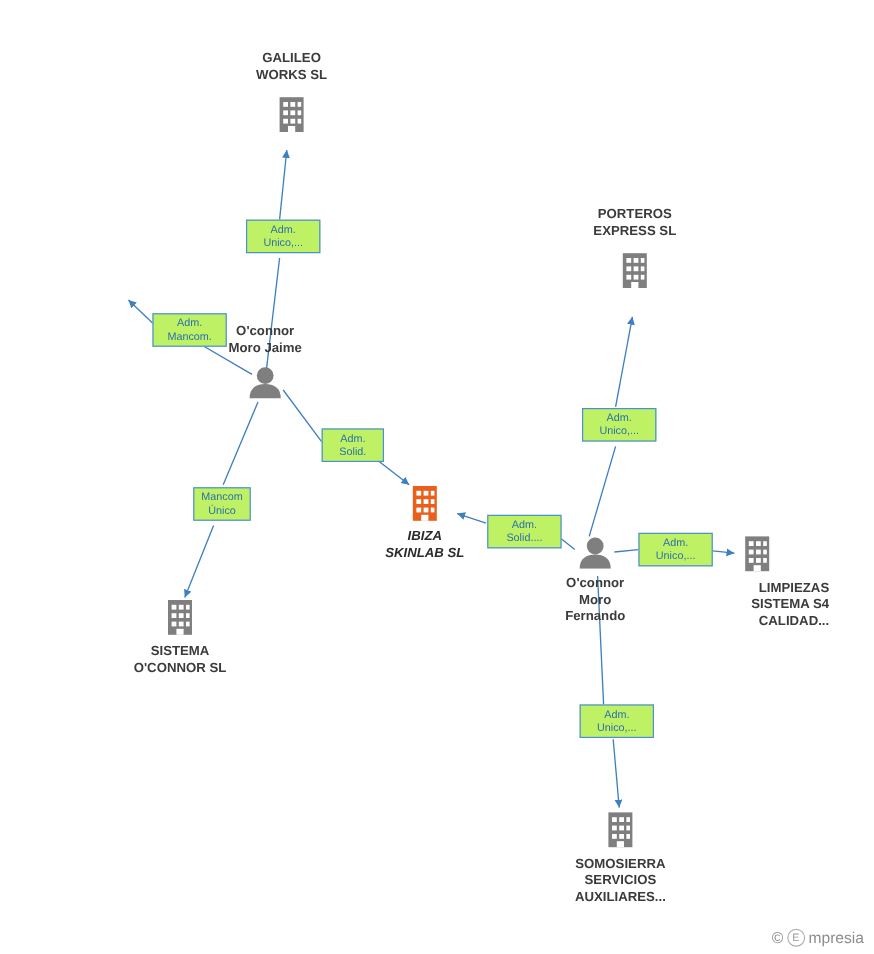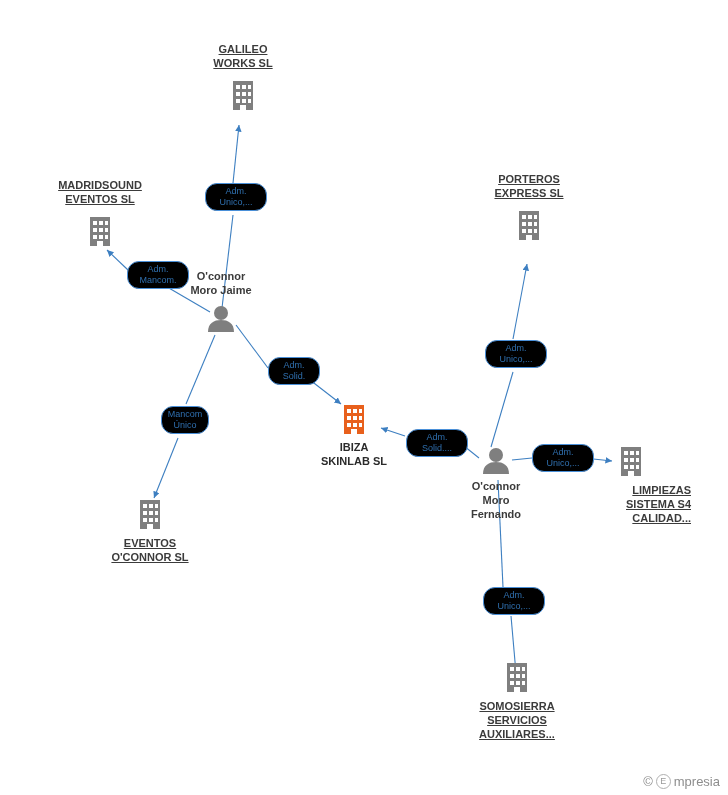--- a/index.html
+++ b/index.html
@@ -31,45 +31,44 @@
   }
   .node-label {
     font-size: 11px;
     line-height: 14px;
     color: #444444;
     white-space: pre-line;
   }
   .node-label.company {
     font-weight: bold;
     color: #3b3b3b;
-    text-decoration: underline;
   }
   .node-label.focus {
     font-weight: bold;
     color: #2b2b2b;
   }
   .node-label.person {
     font-weight: bold;
     color: #3b3b3b;
   }
   .glyph {
     display: block;
     margin: 0 auto;
   }
   .edge-badge {
     position: absolute;
     border: 1px solid #4a90d9;
-    background: #000000;
+    background: #bef264;
     color: #2f6fae;
     font-size: 9px;
     line-height: 11px;
     padding: 2px 4px;
     text-align: center;
     white-space: pre-line;
-    border-radius: 12px;
+    border-radius: 0;
   }
   .watermark {
     position: absolute;
     right: 8px;
     bottom: 6px;
     font-size: 13px;
     color: #9a9a9a;
     display: flex;
     align-items: center;
     gap: 3px;
@@ -138,37 +137,20 @@
       <rect x="8" y="14" width="4" height="4" fill="#ffffff"></rect>
       <rect x="14" y="14" width="4" height="4" fill="#ffffff"></rect>
       <rect x="20" y="14" width="3" height="4" fill="#ffffff"></rect>
       <rect x="8" y="21" width="4" height="4" fill="#ffffff"></rect>
       <rect x="14" y="21" width="4" height="4" fill="#ffffff"></rect>
       <rect x="20" y="21" width="3" height="4" fill="#ffffff"></rect>
       <rect x="12" y="27" width="6" height="5" fill="#ffffff"></rect>
     </svg>
   </div>
 
-  <div class="node" style="left:40px; top:178px; width:120px;">
-    <div class="node-label company">MADRIDSOUND
-EVENTOS  SL</div>
-    <svg class="glyph" width="30" height="34" viewBox="0 0 30 34" style="margin-top:8px;">
-      <rect x="5" y="3" width="20" height="29" fill="#7f7f7f"></rect>
-      <rect x="8" y="7" width="4" height="4" fill="#ffffff"></rect>
-      <rect x="14" y="7" width="4" height="4" fill="#ffffff"></rect>
-      <rect x="20" y="7" width="3" height="4" fill="#ffffff"></rect>
-      <rect x="8" y="14" width="4" height="4" fill="#ffffff"></rect>
-      <rect x="14" y="14" width="4" height="4" fill="#ffffff"></rect>
-      <rect x="20" y="14" width="3" height="4" fill="#ffffff"></rect>
-      <rect x="8" y="21" width="4" height="4" fill="#ffffff"></rect>
-      <rect x="14" y="21" width="4" height="4" fill="#ffffff"></rect>
-      <rect x="20" y="21" width="3" height="4" fill="#ffffff"></rect>
-      <rect x="12" y="27" width="6" height="5" fill="#ffffff"></rect>
-    </svg>
-  </div>
 
   <div class="node" style="left:469px; top:172px; width:120px;text-align:center;">
     <div class="node-label company">PORTEROS
 EXPRESS  SL</div>
     <svg class="glyph" width="30" height="34" viewBox="0 0 30 34" style="margin-top:8px;">
       <rect x="5" y="3" width="20" height="29" fill="#7f7f7f"></rect>
       <rect x="8" y="7" width="4" height="4" fill="#ffffff"></rect>
       <rect x="14" y="7" width="4" height="4" fill="#ffffff"></rect>
       <rect x="20" y="7" width="3" height="4" fill="#ffffff"></rect>
       <rect x="8" y="14" width="4" height="4" fill="#ffffff"></rect>
@@ -183,21 +165,21 @@
 
   <div class="node" style="left:161px; top:269px; width:120px;">
     <div class="node-label person">O'connor
 Moro Jaime</div>
     <svg class="glyph" width="32" height="28" viewBox="0 0 32 28" style="margin-top:7px;">
       <circle cx="16" cy="9" r="7" fill="#7f7f7f"></circle>
       <path d="M3,28 C3,19 9,16 16,16 C23,16 29,19 29,28 Z" fill="#7f7f7f"></path>
     </svg>
   </div>
 
-  <div class="node" style="left:294px; top:402px; width:120px;">
+  <div class="node" style="left:294px; top:402px; width:120px;font-style:italic;">
     <svg class="glyph" width="30" height="34" viewBox="0 0 30 34">
       <rect x="5" y="3" width="20" height="29" fill="#e8601c"></rect>
       <rect x="8" y="7" width="4" height="4" fill="#ffffff"></rect>
       <rect x="14" y="7" width="4" height="4" fill="#ffffff"></rect>
       <rect x="20" y="7" width="3" height="4" fill="#ffffff"></rect>
       <rect x="8" y="14" width="4" height="4" fill="#ffffff"></rect>
       <rect x="14" y="14" width="4" height="4" fill="#ffffff"></rect>
       <rect x="20" y="14" width="3" height="4" fill="#ffffff"></rect>
       <rect x="8" y="21" width="4" height="4" fill="#ffffff"></rect>
       <rect x="14" y="21" width="4" height="4" fill="#ffffff"></rect>
@@ -244,25 +226,25 @@
       <rect x="14" y="7" width="4" height="4" fill="#ffffff"></rect>
       <rect x="20" y="7" width="3" height="4" fill="#ffffff"></rect>
       <rect x="8" y="14" width="4" height="4" fill="#ffffff"></rect>
       <rect x="14" y="14" width="4" height="4" fill="#ffffff"></rect>
       <rect x="20" y="14" width="3" height="4" fill="#ffffff"></rect>
       <rect x="8" y="21" width="4" height="4" fill="#ffffff"></rect>
       <rect x="14" y="21" width="4" height="4" fill="#ffffff"></rect>
       <rect x="20" y="21" width="3" height="4" fill="#ffffff"></rect>
       <rect x="12" y="27" width="6" height="5" fill="#ffffff"></rect>
     </svg>
-    <div class="node-label company" style="margin-top:5px;">EVENTOS
+    <div class="node-label company" style="margin-top:5px;">SISTEMA
 O'CONNOR  SL</div>
   </div>
 
-  <div class="node" style="left:457px; top:660px; width:120px;">
+  <div class="node" style="left:457px; top:674px; width:120px;">
     <svg class="glyph" width="30" height="34" viewBox="0 0 30 34">
       <rect x="5" y="3" width="20" height="29" fill="#7f7f7f"></rect>
       <rect x="8" y="7" width="4" height="4" fill="#ffffff"></rect>
       <rect x="14" y="7" width="4" height="4" fill="#ffffff"></rect>
       <rect x="20" y="7" width="3" height="4" fill="#ffffff"></rect>
       <rect x="8" y="14" width="4" height="4" fill="#ffffff"></rect>
       <rect x="14" y="14" width="4" height="4" fill="#ffffff"></rect>
       <rect x="20" y="14" width="3" height="4" fill="#ffffff"></rect>
       <rect x="8" y="21" width="4" height="4" fill="#ffffff"></rect>
       <rect x="14" y="21" width="4" height="4" fill="#ffffff"></rect>

